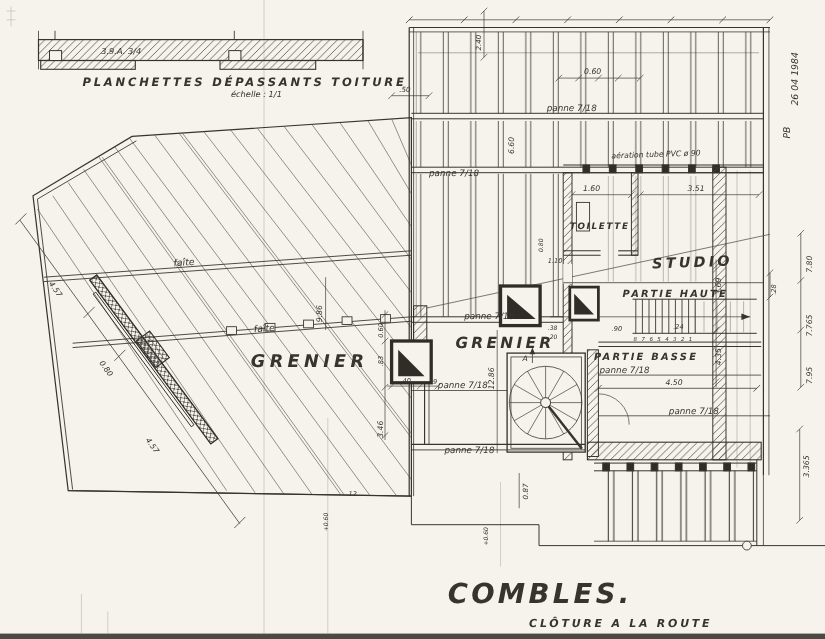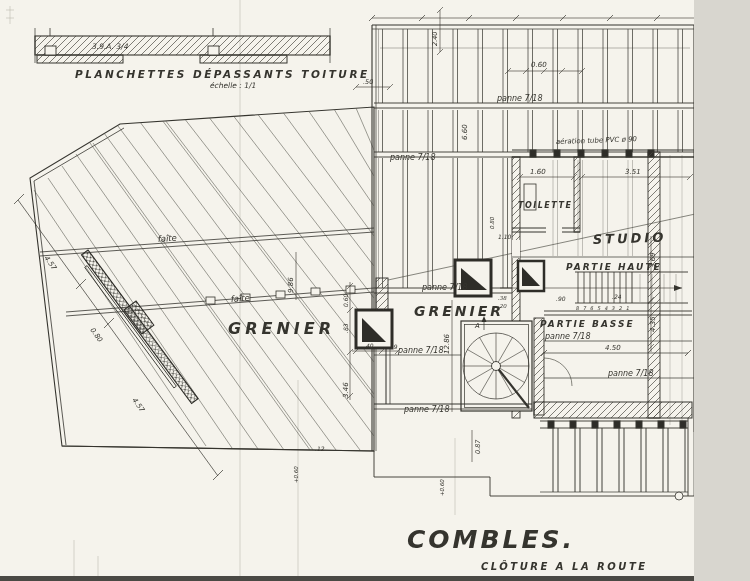--- a/index.html
+++ b/index.html
@@ -1,16 +1,16 @@
 <!DOCTYPE html>
 <html><head>
 <meta charset="utf-8">
 <style>
   html,body{margin:0;padding:0;background:#d8d6cf;}
-  .sheet{position:relative;width:694px;height:581px;background:#fef9c3;overflow:hidden;
+  .sheet{position:relative;width:750px;height:581px;background:#fef9c3;overflow:hidden;
          font-family:"DejaVu Sans", sans-serif;text-align:center;}
   svg{display:block}
   .hand{font-weight:bold;font-style:italic;}
   .dim{font-style:italic;}
   text{fill:#35342e;}
 </style>
 </head>
 <body>
 
 <div class="sheet">

